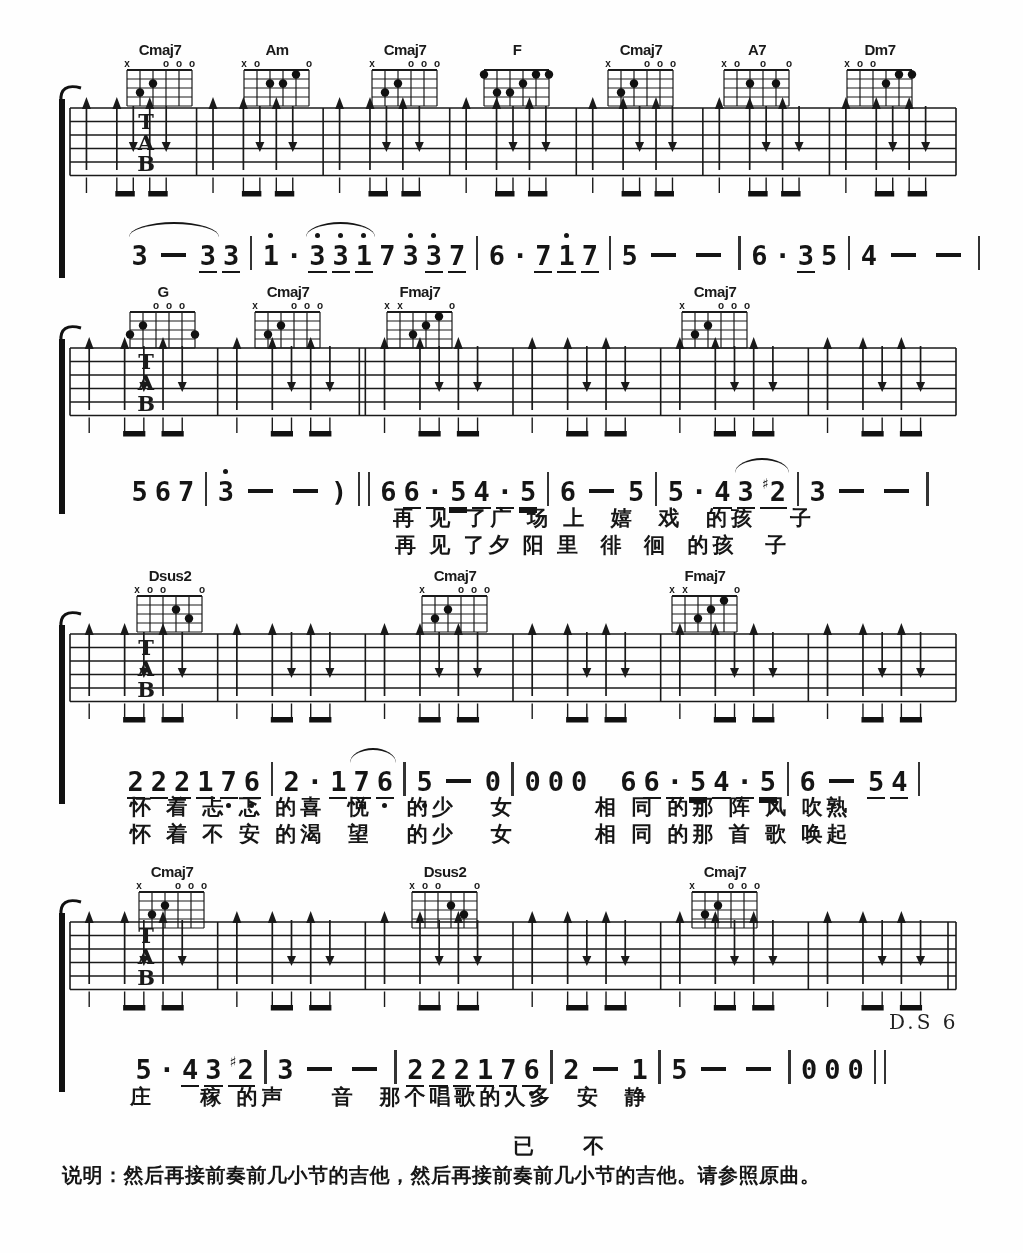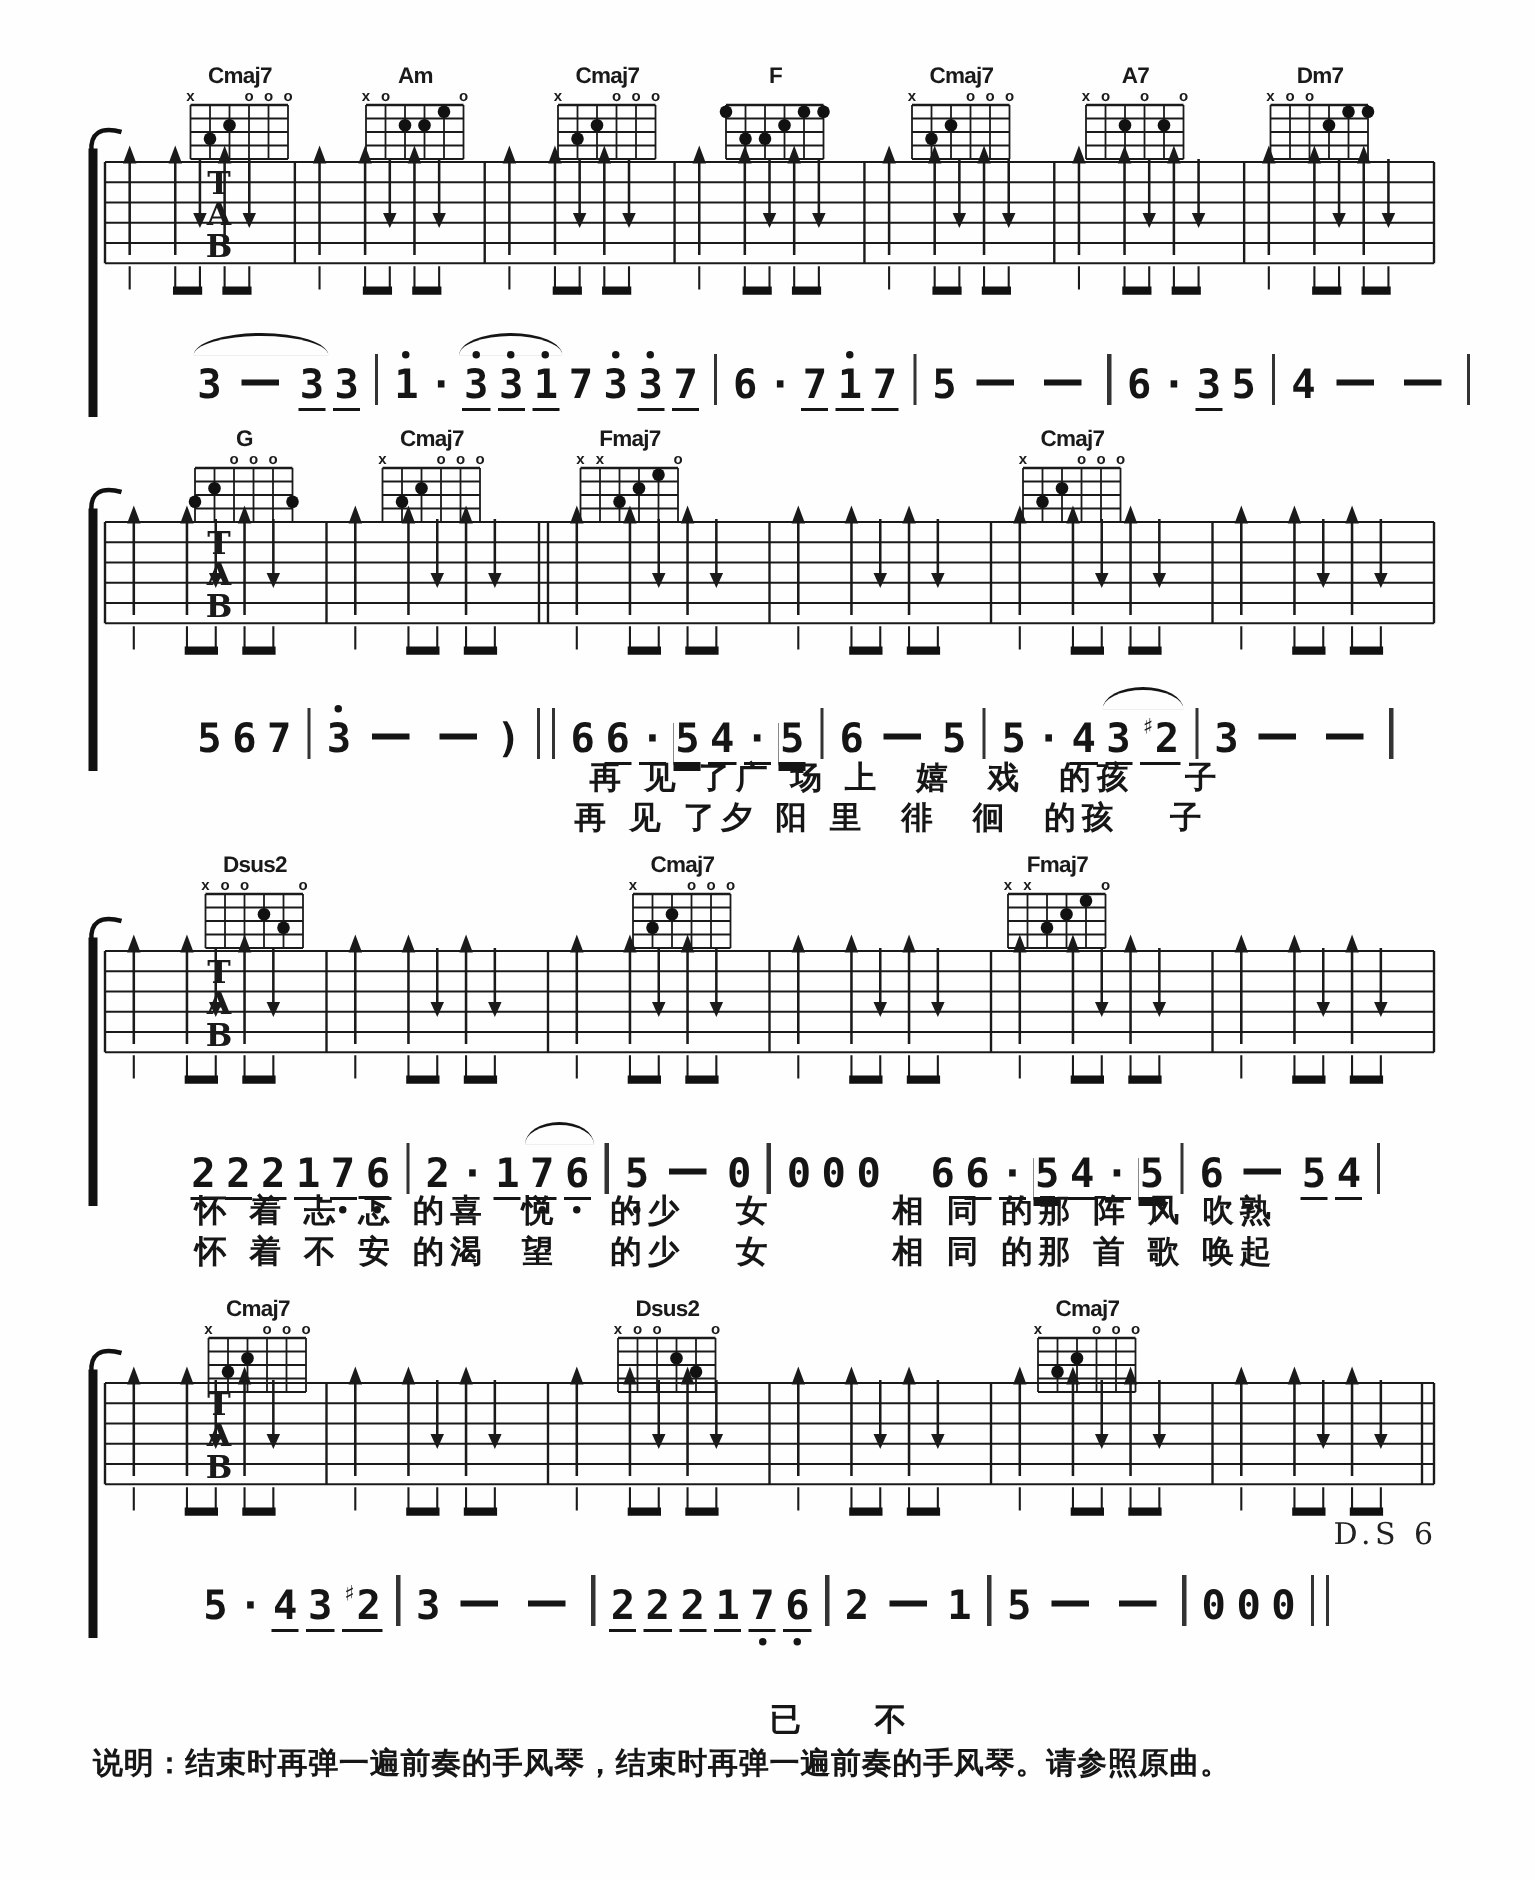--- a/index.html
+++ b/index.html
@@ -28,21 +28,21 @@
          letter-spacing:4px;white-space:pre;color:#161616;}
   .ds{position:absolute;left:889px;top:1010px;font:20px "DejaVu Serif",serif;letter-spacing:3px;color:#222;}
   .footnote{position:absolute;left:62px;top:1162px;font-family:"DejaVu Sans",sans-serif;
             font-size:20px;font-weight:600;letter-spacing:0.5px;color:#161616;}
 </style>
 </head>
 <body>
 
 <div id="stage">
   <div class="ds">D.S 6</div>
-  <div class="footnote">说明：结束时再弹一遍前奏的手风琴，结束时再弹一遍前奏的手风琴。请参照原曲。</div>
+  <div class="footnote">说明：然后再接前奏前几小节的吉他，然后再接前奏前几小节的吉他。请参照原曲。</div>
 <svg width="86" height="72" style="left:117px;top:42px">
       <text x="43" y="13" class="cname">Cmaj7</text>
       <line x1="10" y1="28" x2="10" y2="64" stroke-width="1.2"></line>
       <text x="10" y="25" class="mk">x</text>
       <line x1="23" y1="28" x2="23" y2="64" stroke-width="1.2"></line>
       <line x1="36" y1="28" x2="36" y2="64" stroke-width="1.2"></line>
       <line x1="49" y1="28" x2="49" y2="64" stroke-width="1.2"></line>
       <text x="49" y="25" class="mk">o</text>
       <line x1="62" y1="28" x2="62" y2="64" stroke-width="1.2"></line>
       <text x="62" y="25" class="mk">o</text>
@@ -519,21 +519,21 @@
       <line x1="901.3633333333332" y1="93.5" x2="901.3633333333332" y2="112" stroke-width="1.4"></line>
       <line x1="920.56" y1="93.5" x2="920.56" y2="112" stroke-width="1.4"></line>
       <rect x="899.8633333333332" y="107" width="22.196666666666715" height="5.5" fill="#111"></rect>
     </svg>
     <div class="bracket" style="left: 59px; top: 339px; height: 175px;"></div>
     <svg width="26" height="20" style="left:57px;top:321px">
       <path d="M4 20 C 3 8 10 3 24 7" stroke="#111" stroke-width="3" fill="none"></path>
     </svg>
     <div class="jianpu" style="left: 128px; top: 472px;"><div class="tok" style="display: inline-block;">5</div><div class="tok" style="display: inline-block;">6</div><div class="tok" style="display: inline-block;">7</div><div class="bar" style="display: inline-block;"></div><div class="tok" style="display: inline-block;">3<span class="dotup"></span></div><div class="dash" style="display: inline-block;"></div><div class="dash" style="display: inline-block;"></div><div class="tok" style="display: inline-block;">)</div><div class="dbar" style="display: inline-block;"></div><div class="tok" style="display: inline-block;">6</div><div class="tok u1" style="display: inline-block;">6</div><div class="tok u1" style="display: inline-block;">·</div><div class="tok u2" style="display: inline-block;">5</div><div class="tok u1" style="display: inline-block;">4</div><div class="tok u1" style="display: inline-block;">·</div><div class="tok u2" style="display: inline-block;">5</div><div class="bar" style="display: inline-block;"></div><div class="tok" style="display: inline-block;">6</div><div class="dash" style="display: inline-block;"></div><div class="tok" style="display: inline-block;">5</div><div class="bar" style="display: inline-block;"></div><div class="tok" style="display: inline-block;">5</div><div class="tok" style="display: inline-block;">·</div><div class="tok u1" style="display: inline-block;">4</div><div class="tok u1" style="display: inline-block;">3</div><div class="tok u1" style="display: inline-block;"><span class="shp">♯</span>2</div><div class="bar" style="display: inline-block;"></div><div class="tok" style="display: inline-block;">3</div><div class="dash" style="display: inline-block;"></div><div class="dash" style="display: inline-block;"></div><div class="bar" style="display: inline-block;"></div><div class="slur" style="left: 607px; width: 54px; top: -14px;"></div></div>
     <div class="lyric" style="left: 393px; top: 504px;">再 见 了广 场 上  嬉  戏  的孩   子</div>
-    <div class="lyric" style="left: 383px; top: 531px;">再 见 了夕 阳 里  徘  徊  的孩   子</div>
+    <div class="lyric" style="left: 395px; top: 531px; font-family: Liberation Serif, serif;">再 见 了夕 阳 里  徘  徊  的孩   子</div>
     <svg width="86" height="72" style="left:127px;top:568px">
       <text x="43" y="13" class="cname">Dsus2</text>
       <line x1="10" y1="28" x2="10" y2="64" stroke-width="1.2"></line>
       <text x="10" y="25" class="mk">x</text>
       <line x1="23" y1="28" x2="23" y2="64" stroke-width="1.2"></line>
       <text x="23" y="25" class="mk">o</text>
       <line x1="36" y1="28" x2="36" y2="64" stroke-width="1.2"></line>
       <text x="36" y="25" class="mk">o</text>
       <line x1="49" y1="28" x2="49" y2="64" stroke-width="1.2"></line>
       <line x1="62" y1="28" x2="62" y2="64" stroke-width="1.2"></line>
@@ -893,14 +893,15 @@
       <polygon points="916.06,58 925.06,58 920.56,68" fill="#1a1a1a"></polygon>
       <line x1="901.3633333333332" y1="93.5" x2="901.3633333333332" y2="112" stroke-width="1.4"></line>
       <line x1="920.56" y1="93.5" x2="920.56" y2="112" stroke-width="1.4"></line>
       <rect x="899.8633333333332" y="107" width="22.196666666666715" height="5.5" fill="#111"></rect>
     </svg>
     <div class="bracket" style="left: 59px; top: 913px; height: 179px;"></div>
     <svg width="26" height="20" style="left:57px;top:895px">
       <path d="M4 20 C 3 8 10 3 24 7" stroke="#111" stroke-width="3" fill="none"></path>
     </svg>
     <div class="jianpu" style="left: 132px; top: 1050px;"><div class="tok" style="display: inline-block;">5</div><div class="tok" style="display: inline-block;">·</div><div class="tok u1" style="display: inline-block;">4</div><div class="tok u1" style="display: inline-block;">3</div><div class="tok u1" style="display: inline-block;"><span class="shp">♯</span>2</div><div class="bar" style="display: inline-block;"></div><div class="tok" style="display: inline-block;">3</div><div class="dash" style="display: inline-block;"></div><div class="dash" style="display: inline-block;"></div><div class="bar" style="display: inline-block;"></div><div class="tok u1" style="display: inline-block;">2</div><div class="tok u1" style="display: inline-block;">2</div><div class="tok u1" style="display: inline-block;">2</div><div class="tok u1" style="display: inline-block;">1</div><div class="tok u1" style="display: inline-block;">7<span class="dotdn"></span></div><div class="tok u1" style="display: inline-block;">6<span class="dotdn"></span></div><div class="bar" style="display: inline-block;"></div><div class="tok" style="display: inline-block;">2</div><div class="dash" style="display: inline-block;"></div><div class="tok" style="display: inline-block;">1</div><div class="bar" style="display: inline-block;"></div><div class="tok" style="display: inline-block;">5</div><div class="dash" style="display: inline-block;"></div><div class="dash" style="display: inline-block;"></div><div class="bar" style="display: inline-block;"></div><div class="tok" style="display: inline-block;">0</div><div class="tok" style="display: inline-block;">0</div><div class="tok" style="display: inline-block;">0</div><div class="dbar" style="display: inline-block;"></div></div>
+    <div class="lyric" style="left: 130px; top: 1083px;">庄    稼 的声    音  那个唱歌的人多  安  静</div>
     <div class="lyric" style="left: 513px; top: 1132px;">已    不</div>
   </div>
 
 </body></html>

